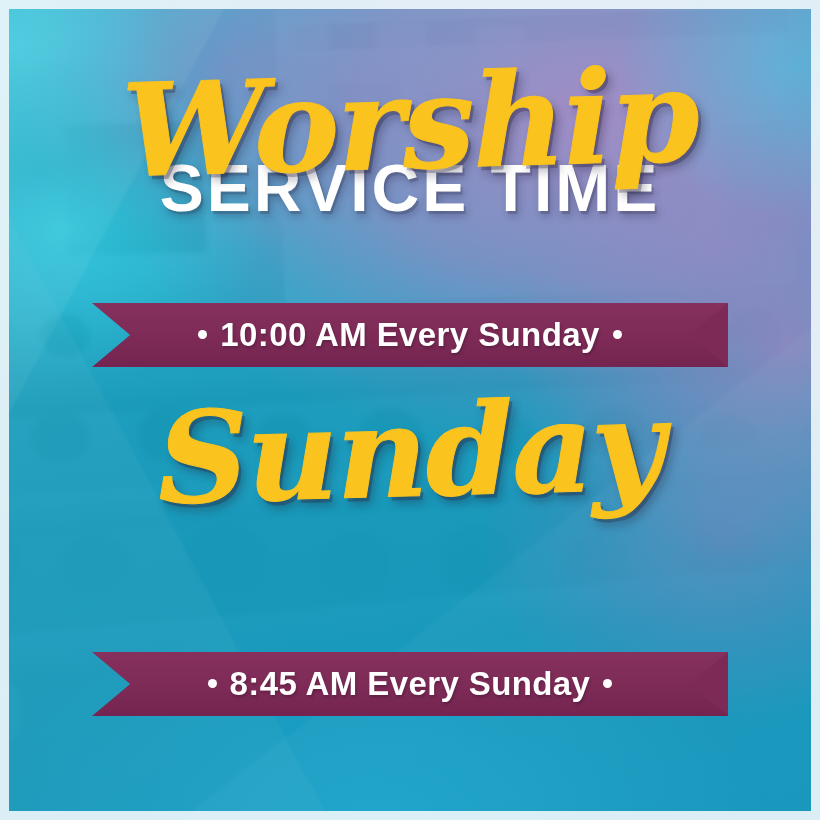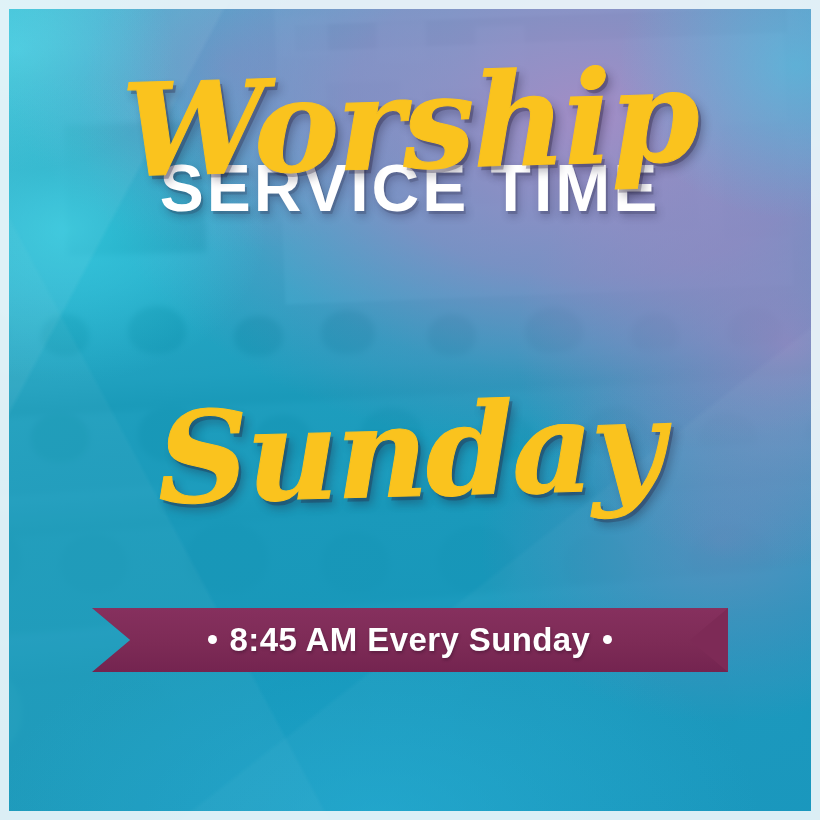--- a/index.html
+++ b/index.html
@@ -208,21 +208,21 @@
   #title-school { letter-spacing: 5px; font-size: 66px; }
 
   
   .ribbon-wrap {
     position: absolute;
     left: 0;
     width: 100%;
     height: 70px;
   }
   #ribbon-worship { top: 303px; }
-  #ribbon-sunday  { top: 608px; }
+  #ribbon-sunday  { top: 652px; }
 
   .ribbon {
     position: relative;
     width: 636px;
     height: 64px;
     margin: 0 auto;
     background: #7d2a56;
     clip-path: polygon(
       0% 0%,
       100% 0%,
@@ -345,20 +345,28 @@
   <div class="tint-cyanglow"></div>
   <div class="tint-facets"></div>
 
   <div class="content">
 
     <div class="block" id="block-worship">
       <span class="script-word" id="script-worship">Worship</span>
       <span class="block-title" id="title-service">SERVICE TIME</span>
     </div>
 
+    <div class="ribbon-wrap" id="ribbon-worship">
+      <div class="ribbon">
+        <div class="ribbon-inner"></div>
+        <span class="ribbon-text">
+          <span class="dot"></span><span>10:00 AM Every Sunday</span><span class="dot"></span>
+        </span>
+      </div>
+    </div>
 
     <div class="block" id="block-sunday">
       <span class="script-word" id="script-sunday">Sunday</span>
     </div>
 
     <div class="ribbon-wrap" id="ribbon-sunday">
       <div class="ribbon">
         <div class="ribbon-inner"></div>
         <span class="ribbon-text">
           <span class="dot"></span><span>8:45 AM Every Sunday</span><span class="dot"></span>

